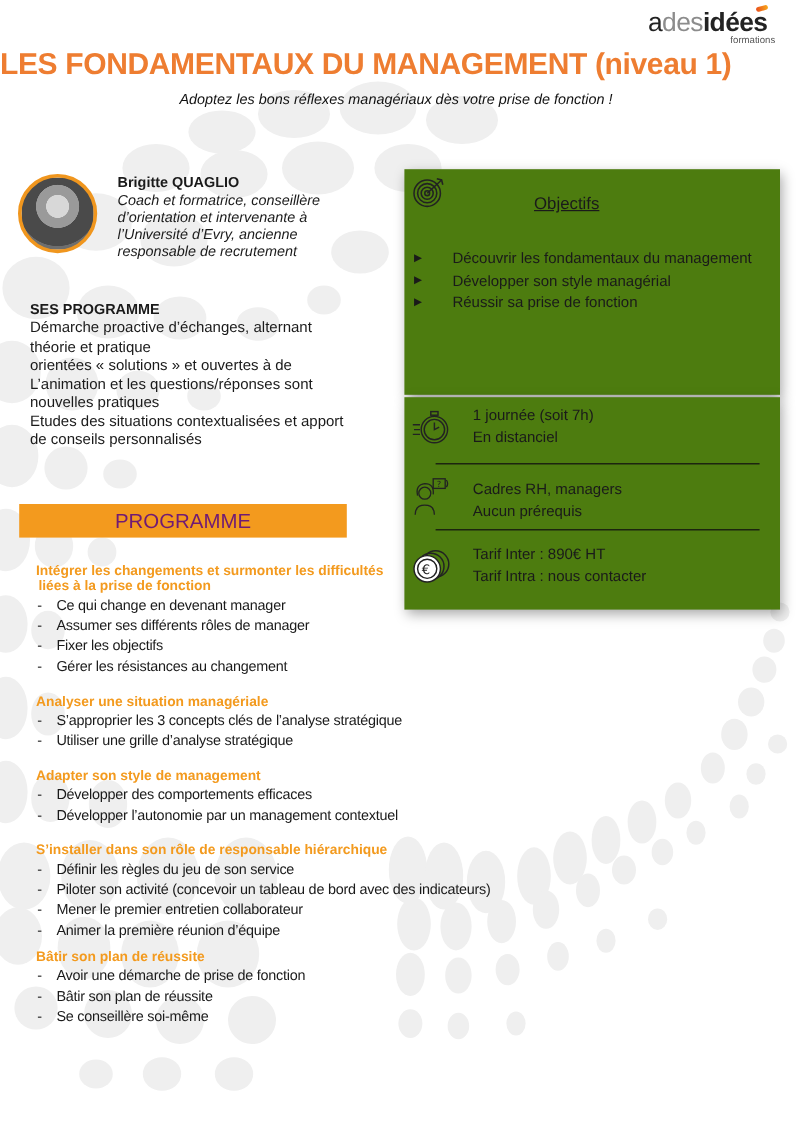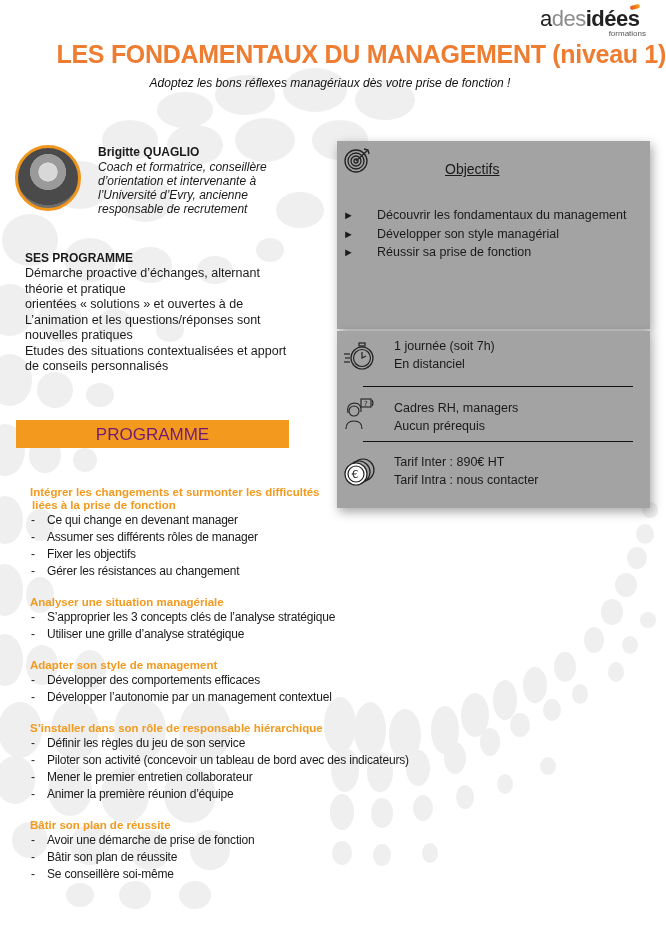--- a/index.html
+++ b/index.html
@@ -10,42 +10,42 @@
     .bg-dots { position: absolute; left: 0; top: 0; width: 666px; height: 945px; z-index: 0; }
 
     .logo { position: absolute; left: 540px; top: 8px; width: 110px; height: 30px; z-index: 2; }
     .logo .word { font-family: "Liberation Sans", sans-serif; font-size: 22px; letter-spacing: -0.5px; line-height: 22px; }
     .logo .a { color: #222; }
     .logo .des { color: #8c8c8c; }
     .logo .idees { color: #222; font-weight: bold; }
     .logo .sub { position: absolute; right: 4px; top: 22px; font-size: 8px; color: #555; line-height: 8px; padding-left: 24px; }
     .logo .swoosh { position: absolute; left: 90px; top: -3px; width: 10px; height: 4px; background: linear-gradient(90deg,#e94e1b,#f7a81b); transform: rotate(-15deg); border-radius: 2px; }
 
-    .title { position: absolute; left: 0; top: 40px; width: 666px; text-align: right; font-size: 25px; color: #ee7d31; z-index: 2; letter-spacing: -0.3px; font-family: "Liberation Sans", sans-serif; }
+    .title { position: absolute; left: 0; top: 40px; width: 666px; text-align: left; font-size: 25px; color: #ee7d31; z-index: 2; letter-spacing: -0.3px; font-family: "Liberation Sans", sans-serif; }
     .subtitle { position: absolute; left: 0; top: 76px; width: 648px; text-align: center; font-size: 12px; font-style: italic; color: #111; z-index: 2; padding-left: 12px; }
 
     .avatar { position: absolute; left: 15px; top: 145px; width: 66px; height: 66px; border-radius: 50%; border: 3px solid #f0961e; background: radial-gradient(circle at 50% 40%, #d8d8d8 0 20%, #9a9a9a 21% 38%, #4a4a4a 39% 70%, #6e6e6e 71%); z-index: 2; }
     .trainer { position: absolute; left: 98px; top: 145px; width: 210px; z-index: 2; }
     .trainer-name { font-size: 12px; font-weight: bold; line-height: 15px; }
     .trainer-bio { font-size: 12px; font-style: italic; line-height: 14px; }
 
     .methods { position: absolute; left: 25px; top: 251px; width: 290px; z-index: 2; }
     .methods-title { font-size: 12px; font-weight: bold; line-height: 15px; }
     .methods-line { font-size: 12.5px; line-height: 15.5px; }
 
     .prog-banner { position: absolute; left: 16px; top: 420px; width: 273px; height: 28px; background: #f39a1e; z-index: 2; text-align: center; line-height: 30px; font-size: 17px; color: #701a75; }
 
     .program { position: absolute; left: 30px; top: 470px; width: 420px; z-index: 2; }
-    .section-title { color: #f39a1e; font-weight: bold; font-size: 11.5px; line-height: 13px; margin-top: 16px; }
+    .section-title { color: #f39a1e; font-weight: bold; font-size: 11.5px; line-height: 13px; }
     .section-title .l2 { display: block; padding-left: 2px; }
     .items { list-style: none; margin-bottom: 15px; }
     .items li { font-size: 12px; line-height: 17px; padding-left: 17px; position: relative; letter-spacing: -0.2px; }
     .items li .dash { position: absolute; left: 1px; top: 0; }
 
-    .card { position: absolute; background: #a3a3a3; box-shadow: 2px 4px 10px rgba(0,0,0,0.35); z-index: 2; }
+    .card { position: absolute; background: #4d7c0f; box-shadow: 2px 4px 10px rgba(0,0,0,0.35); z-index: 2; }
     .card-obj { left: 337px; top: 141px; width: 313px; height: 188px; }
     .card-info { left: 337px; top: 331px; width: 313px; height: 177px; }
 
     .target-icon { position: absolute; left: 6px; top: 5px; width: 30px; height: 28px; }
     .obj-title { position: absolute; left: 108px; top: 20px; font-size: 14px; text-decoration: underline; }
     .obj-list { position: absolute; left: 6px; top: 65px; list-style: none; }
     .obj-list li { font-size: 12.5px; line-height: 18.5px; position: relative; padding-left: 34px; }
     .obj-list li .arrow { position: absolute; left: 0; top: 0; font-size: 11px; }
 
     .info-row { position: absolute; left: 0; width: 313px; }

